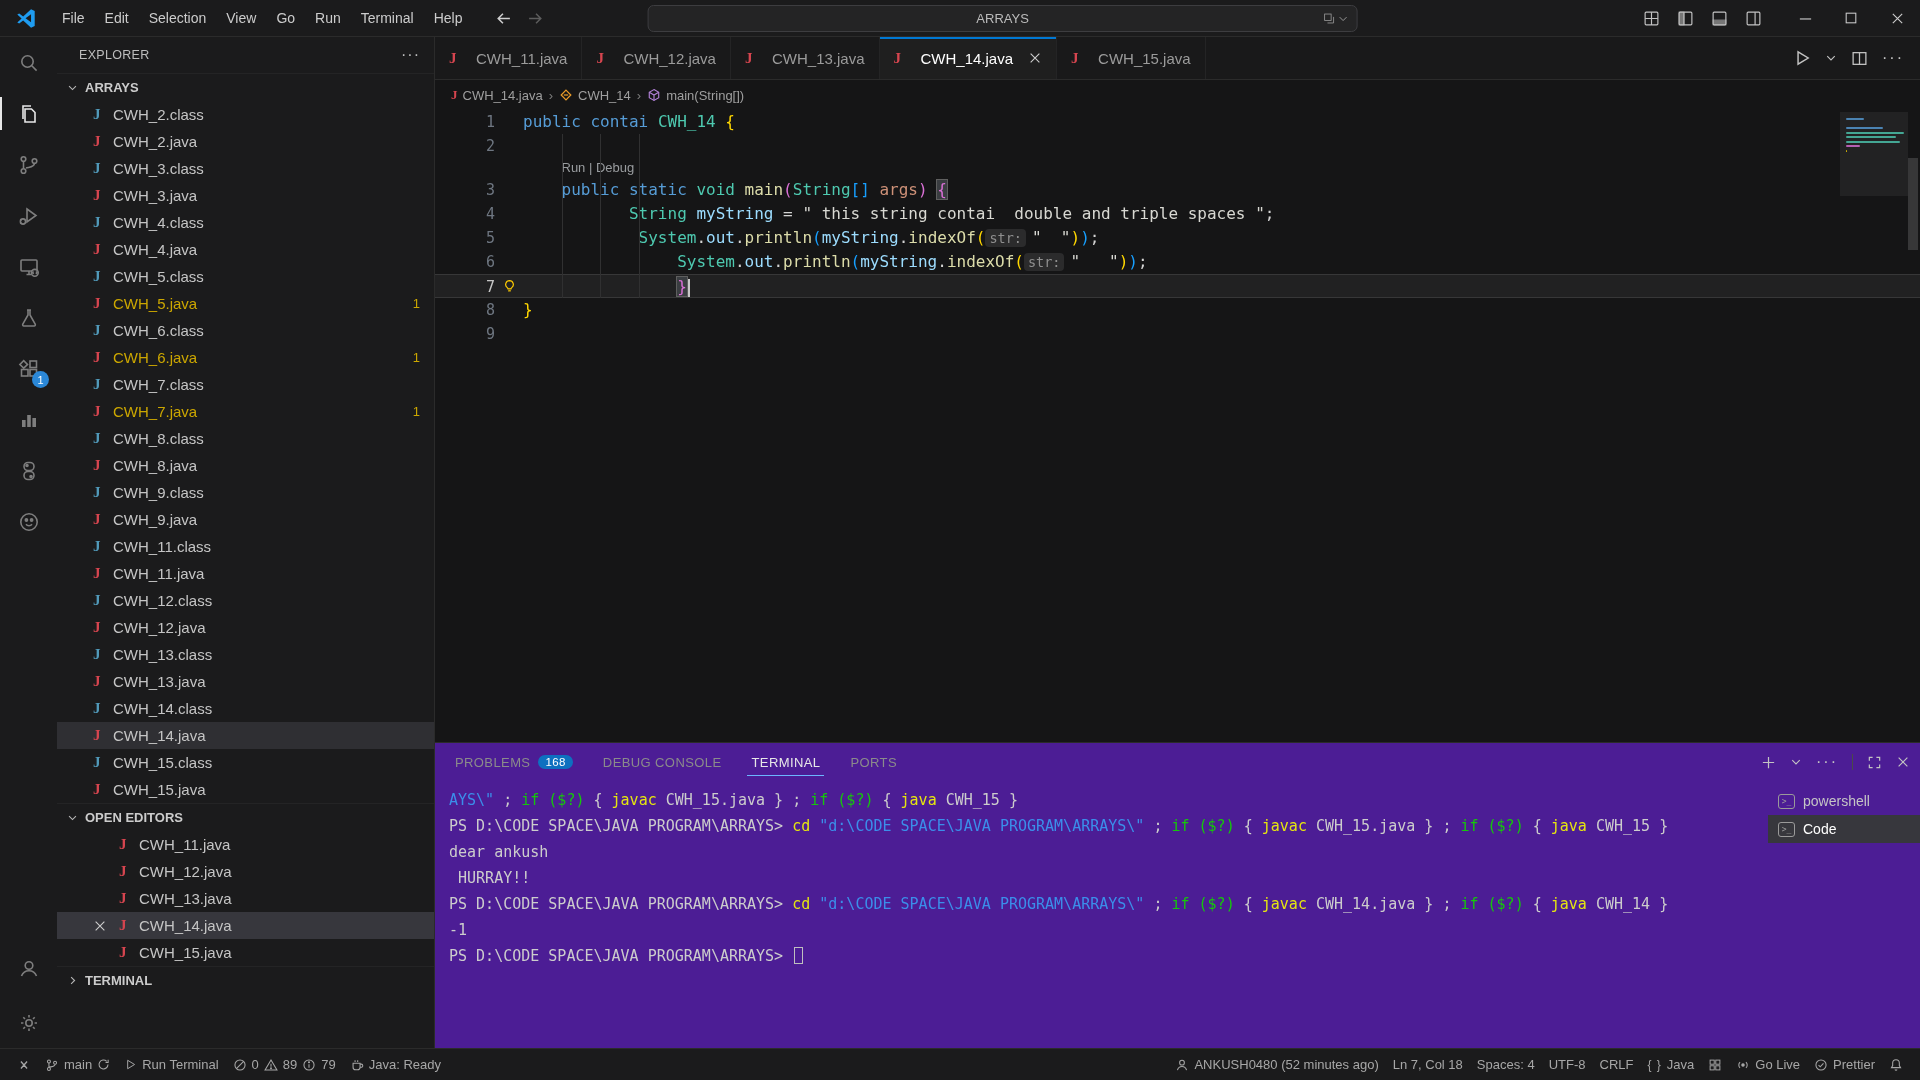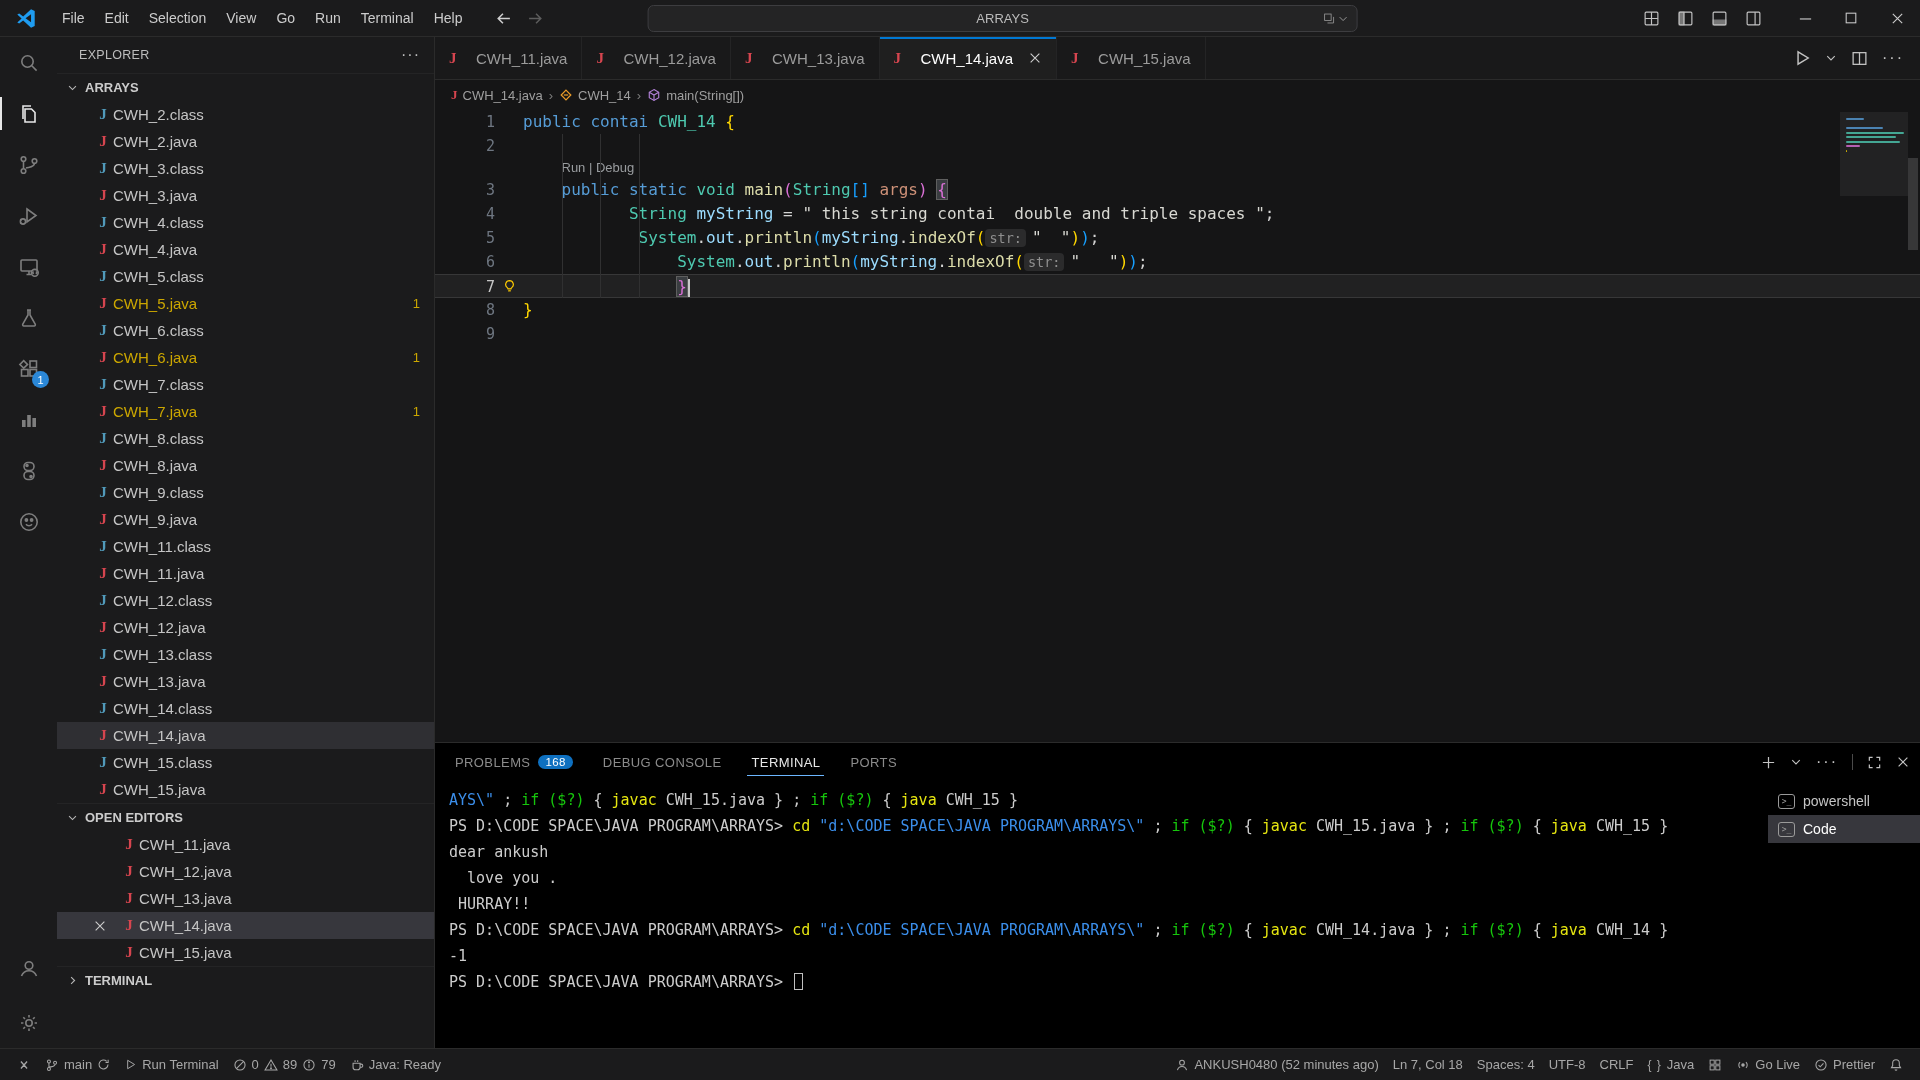--- a/index.html
+++ b/index.html
@@ -30,21 +30,21 @@
   .ab-item{width:57px;height:51px;display:flex;align-items:center;justify-content:center;
     color:#7e7e7e;position:relative;}
   .ab-item.active{color:#e7e7e7;}
   .ab-item.active::before{content:"";position:absolute;left:0;top:9px;bottom:9px;width:2px;background:#e7e7e7;}
   .ab-badge{position:absolute;right:8px;bottom:6px;min-width:17px;height:17px;border-radius:9px;
     background:#2b88d8;color:#fff;font-size:11px;display:flex;align-items:center;justify-content:center;}
   .ab-bottom{margin-top:auto;margin-bottom:4px;}
 
   
   .sidebar{width:378px;background:#1b1b1c;border-right:1px solid #2b2b2b;flex:none;
-    display:flex;flex-direction:column;font-size:15px;overflow:hidden;text-align:center;}
+    display:flex;flex-direction:column;font-size:15px;overflow:hidden;}
   .sb-header{height:36px;display:flex;align-items:center;padding:0 14px 0 22px;color:#bdbdbd;
     font-size:12.5px;letter-spacing:.3px;flex:none;}
   .sb-header .more{margin-left:auto;color:#bdbdbd;letter-spacing:1px;font-size:16px;}
   .sec-head{height:28px;display:flex;align-items:center;gap:4px;padding-left:6px;font-weight:bold;
     font-size:13px;color:#cccccc;border-top:1px solid #242425;}
   .sec-head .chev{width:18px;display:flex;justify-content:center;color:#b6b6b6;}
   .rows{flex:none;}
   .frow{height:27px;display:flex;align-items:center;padding-left:36px;color:#c5c5c5;cursor:default;}
   .frow.sel{background:#2f2f33;}
   .frow.warn .fname{color:#cca700;}
@@ -90,21 +90,21 @@
   .tk-inlay{background:#2b2b2c;color:#8f8f8f;border-radius:4px;padding:1px 4px;margin-right:6px;font-size:13.5px;}
   .caret{display:inline-block;width:2px;height:18px;background:#c8c8c8;vertical-align:middle;margin-left:1px;}
   .guide{position:absolute;width:1px;background:#303031;}
   .minimap{position:absolute;top:2px;right:14px;width:62px;height:140px;}
   .mm-dash{position:absolute;height:2px;border-radius:1px;opacity:.8;}
   .mm-slider{position:absolute;top:0;left:-4px;right:-2px;height:84px;background:rgba(255,255,255,0.06);}
   .scrollbar-v{position:absolute;top:0;right:0;width:14px;bottom:0;}
   .sb-thumb{position:absolute;top:48px;right:2px;width:10px;height:92px;background:rgba(121,121,121,0.35);}
 
   
-  .panel{height:306px;flex:none;border-top:1px solid #2b2b2b;background:#000000;display:flex;flex-direction:column;}
+  .panel{height:306px;flex:none;border-top:1px solid #2b2b2b;background:#4c1d95;display:flex;flex-direction:column;}
   .panel-head{height:38px;display:flex;align-items:center;padding:0 10px 0 16px;flex:none;}
   .ptab{font-size:13px;letter-spacing:.4px;color:#8b8b8b;padding:0 4px;margin-right:22px;height:100%;
     display:flex;align-items:center;gap:8px;position:relative;}
   .ptab.active{color:#e7e7e7;}
   .ptab.active::after{content:"";position:absolute;left:0;right:0;bottom:5px;height:1.5px;background:#6cb6ff;}
   .pbadge{background:#0e70c0;color:#fff;border-radius:10px;font-size:11.5px;padding:1px 7px;}
   .panel-actions{margin-left:auto;display:flex;align-items:center;gap:14px;color:#c3c3c3;}
   .pa-div{width:1px;height:16px;background:#4a4a4a;}
   .panel-body{flex:1;display:flex;min-height:0;}
   .term{flex:1;padding:6px 0 0 14px;font-family:"DejaVu Sans Mono",monospace;font-size:15px;overflow:hidden;}
@@ -663,21 +663,20 @@
                   <path d="M3 3l10 10M13 3L3 13"></path>
                 </svg>
               </span>
             </div>
           </div>
         <div class="panel-body">
           <div class="term" id="terminal">
               <div class="tline"><span class="tc-c">AYS\"</span><span class="tc-w"> ; </span><span class="tc-g">if ($?)</span><span class="tc-w"> { </span><span class="tc-y">javac </span><span class="tc-w">CWH_15.java } ; </span><span class="tc-g">if ($?)</span><span class="tc-w"> { </span><span class="tc-y">java </span><span class="tc-w">CWH_15 }</span></div>
               <div class="tline"><span class="tc-w">PS D:\CODE SPACE\JAVA PROGRAM\ARRAYS&gt; </span><span class="tc-y">cd </span><span class="tc-c">"d:\CODE SPACE\JAVA PROGRAM\ARRAYS\"</span><span class="tc-w"> ; </span><span class="tc-g">if ($?)</span><span class="tc-w"> { </span><span class="tc-y">javac </span><span class="tc-w">CWH_15.java } ; </span><span class="tc-g">if ($?)</span><span class="tc-w"> { </span><span class="tc-y">java </span><span class="tc-w">CWH_15 }</span></div>
               <div class="tline"><span class="tc-w">dear ankush</span></div>
-              <div class="tline"><span class="tc-w">  love you .</span></div>
               <div class="tline"><span class="tc-w"> HURRAY!!</span></div>
               <div class="tline"><span class="tc-w">PS D:\CODE SPACE\JAVA PROGRAM\ARRAYS&gt; </span><span class="tc-y">cd </span><span class="tc-c">"d:\CODE SPACE\JAVA PROGRAM\ARRAYS\"</span><span class="tc-w"> ; </span><span class="tc-g">if ($?)</span><span class="tc-w"> { </span><span class="tc-y">javac </span><span class="tc-w">CWH_14.java } ; </span><span class="tc-g">if ($?)</span><span class="tc-w"> { </span><span class="tc-y">java </span><span class="tc-w">CWH_14 }</span></div>
               <div class="tline"><span class="tc-w">-1</span></div>
               <div class="tline"><span class="tc-w">PS D:\CODE SPACE\JAVA PROGRAM\ARRAYS&gt; </span><span class="term-cursor"></span></div>
             </div>
           <div class="term-side" id="term-side">
               <div class="trow">
                 <span class="term-glyph">&gt;_</span>
                 <span>powershell</span>
               </div>

